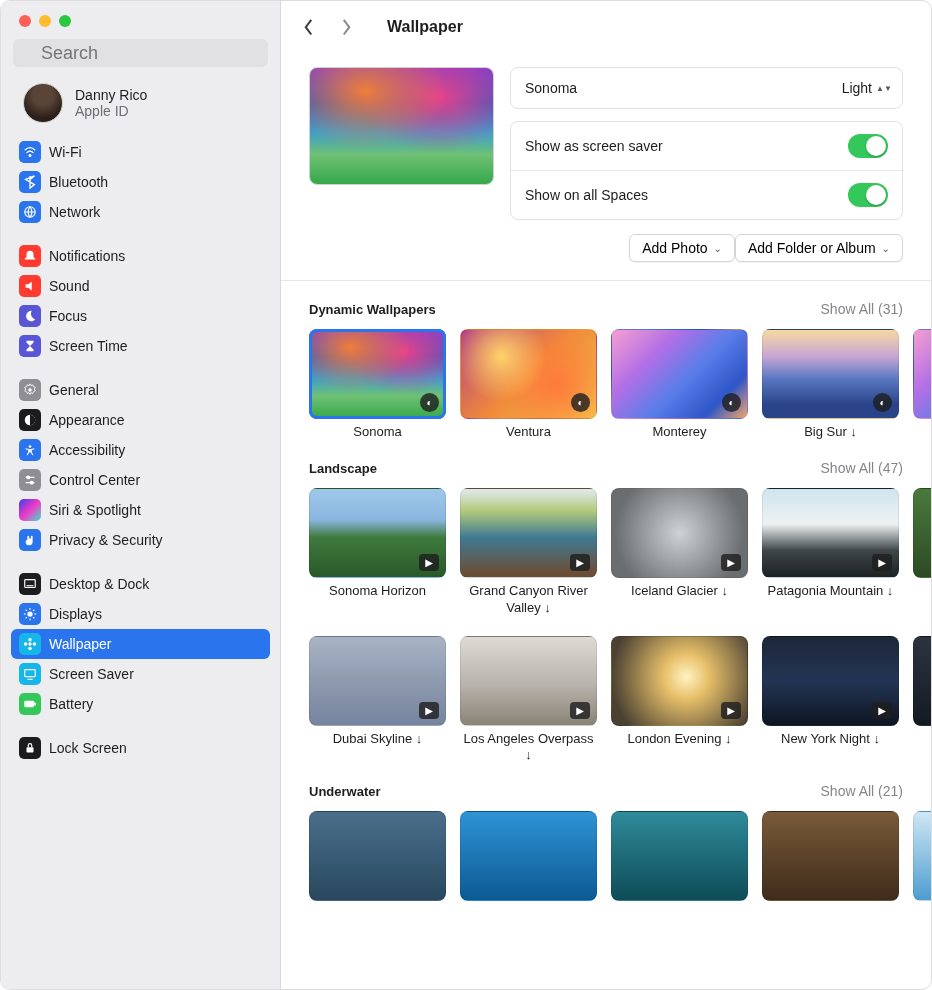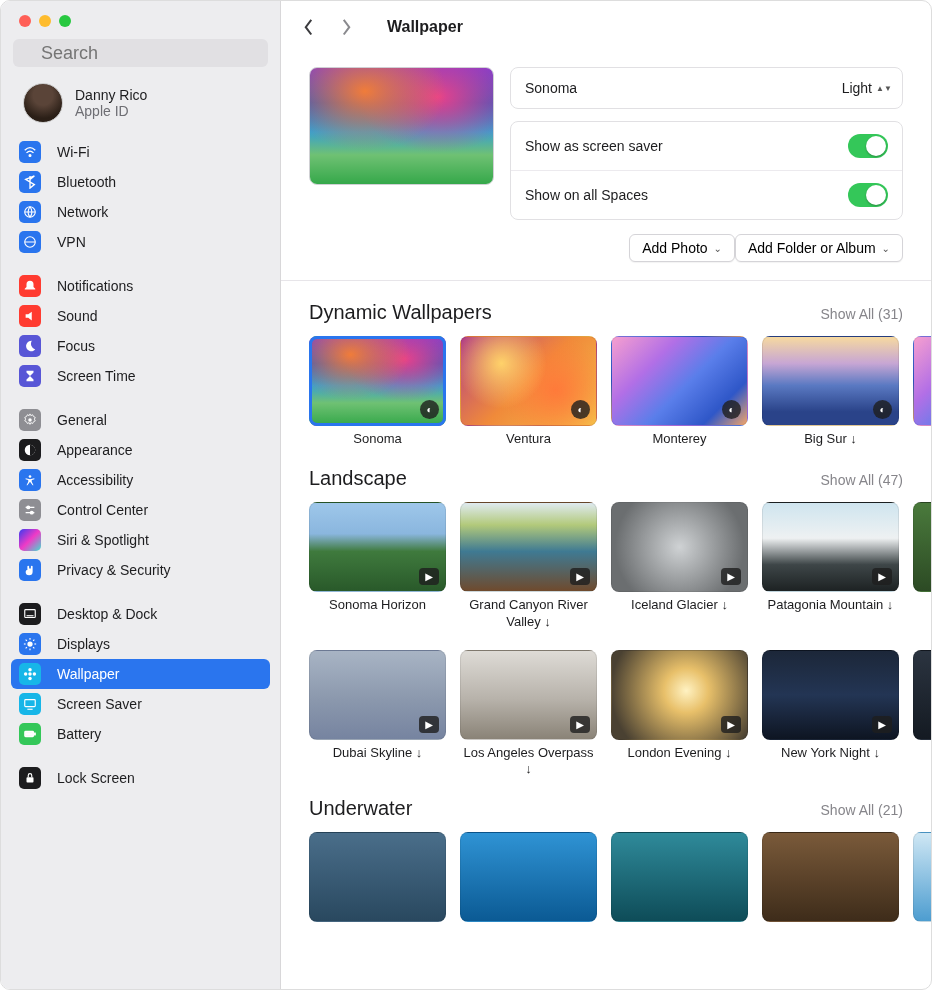--- a/index.html
+++ b/index.html
@@ -46,21 +46,21 @@
 .avatar {
   width: 40px; height: 40px; border-radius: 50%;
   background: radial-gradient(circle at 50% 30%, #5a4438 30%, #2b1f17 70%);
   border: 1px solid #ccc;
 }
 .account-text .name { font-size: 14px; font-weight: 500; }
 .account-text .sub { font-size: 14px; color: #6e6e73; }
 .nav { flex: 1; overflow-y: auto; padding: 0 10px 12px; }
 .nav-group { margin-bottom: 14px; }
 .nav-item {
-  display: flex; align-items: center; gap: 16px;
+  display: flex; align-items: center; gap: 8px;
   padding: 4px 8px; border-radius: 6px;
   font-size: 14px; cursor: default;
 }
 .nav-item.selected { background: #2a75ee; color: #fff; }
 .nav-icon {
   width: 22px; height: 22px; border-radius: 5px;
   display: flex; align-items: center; justify-content: center;
   color: #fff; font-size: 13px; flex: 0 0 22px;
 }
 .nav-icon svg { width: 14px; height: 14px; }
@@ -114,21 +114,21 @@
 .btn {
   background: #fff; border: 1px solid #d5d4d8; border-radius: 6px;
   padding: 5px 12px; font-size: 14px;
   display: flex; align-items: center; gap: 6px;
   box-shadow: 0 1px 1px rgba(0,0,0,.05);
 }
 .btn .chev { font-size: 10px; color: #555; }
 hr.div { border: none; border-top: 1px solid #e7e5e9; margin: 18px 0 0 -28px; }
 .section { margin-top: 20px; padding-right: 0; }
 .sec-head { display: flex; justify-content: space-between; align-items: baseline; padding-right: 28px; }
-.sec-title { font-size: 20px; font-weight: 400; }
+.sec-title { font-size: 13px; font-weight: 700; }
 .show-all { font-size: 14px; color: #86858a; }
 .thumbs { display: flex; gap: 14px; margin-top: 12px; overflow: hidden; }
 .thumb { width: 137px; flex: 0 0 137px; }
 .thumb.sel .timg { outline: 3px solid #2a75ee; outline-offset: -3px; }
 .timg {
   width: 137px; height: 90px; border-radius: 8px;
   position: relative; overflow: hidden;
   border: 1px solid rgba(0,0,0,.08);
 }
 .badge-circ, .badge-play {
@@ -210,29 +210,20 @@
           </div>
         <div class="nav-item">
             <span class="nav-icon" style="background:#2a75ee">
               <svg viewBox="0 0 16 16" fill="none" stroke="#fff" stroke-width="1.3">
                 <circle cx="8" cy="8" r="6"></circle>
                 <path d="M2 8h12M8 2c3 4 3 8 0 12M8 2c-3 4-3 8 0 12"></path>
               </svg>
             </span>
             <span>Network</span>
           </div>
-        <div class="nav-item">
-            <span class="nav-icon" style="background:#2a75ee">
-              <svg viewBox="0 0 16 16" fill="none" stroke="#fff" stroke-width="1.3">
-                <circle cx="8" cy="8" r="6"></circle>
-                <path d="M2 8h12"></path>
-              </svg>
-            </span>
-            <span>VPN</span>
-          </div>
       </div>
       <div class="nav-group">
         <div class="nav-item">
             <span class="nav-icon" style="background:#ff3b30">
               <svg viewBox="0 0 16 16" fill="#fff">
                 <path d="M8 2a4 4 0 0 0-4 4v3l-2 2v1h12v-1l-2-2V6a4 4 0 0 0-4-4z"></path>
               </svg>
             </span>
             <span>Notifications</span>
           </div>

